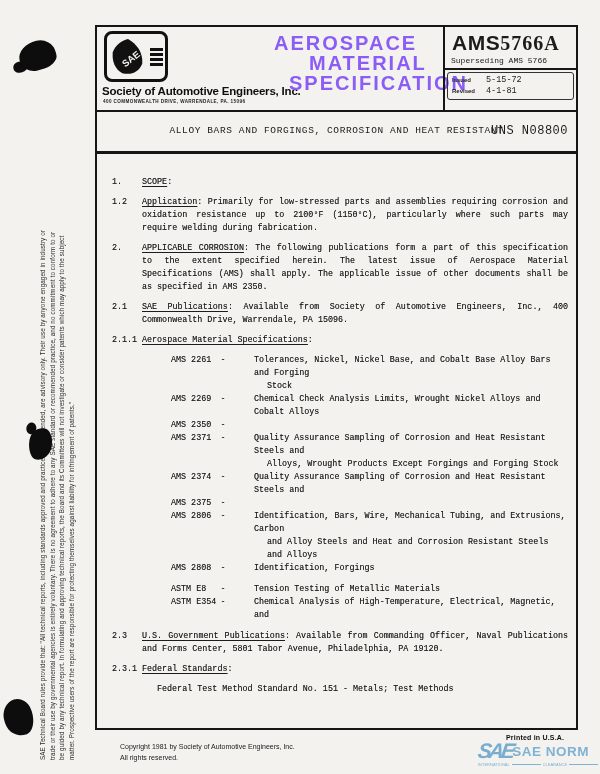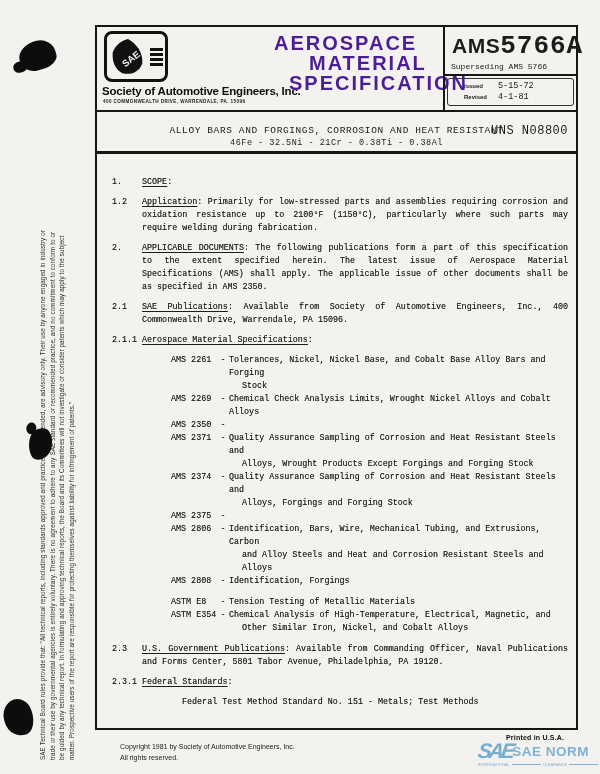--- a/index.html
+++ b/index.html
@@ -44,33 +44,33 @@
   .logo-lines{display:flex;flex-direction:column;gap:2px;margin-left:3px;}
   .logo-lines i{display:block;width:13px;height:3px;background:#111;}
   .org{
     position:absolute;left:5px;top:58px;width:250px;
     font-family:"Liberation Sans",sans-serif;font-weight:bold;font-size:11.5px;letter-spacing:-.2px;color:#0e0e0e;
   }
   .addr{
     position:absolute;left:6px;top:72px;width:250px;
     font-family:"Liberation Sans",sans-serif;font-weight:bold;font-size:4.6px;letter-spacing:.4px;color:#222;
   }
-  .big-t{position:absolute;font-family:"Liberation Sans",sans-serif;font-weight:bold;font-size:20px;letter-spacing:2px;color:#4c1d95;}
+  .big-t{position:absolute;font-family:"Liberation Sans",sans-serif;font-weight:bold;font-size:20px;letter-spacing:2px;color:#8b5cf6;}
   .t1{left:177px;top:5px;}
   .t2{left:212px;top:25px;}
   .t3{left:192px;top:45px;}
   .hdr-right{
     position:absolute;right:0;top:0;width:133px;height:83px;
     border-left:2px solid #161616;box-sizing:border-box;
   }
   .code-row{padding:4px 0 0 7px;white-space:nowrap;}
   .code-row .ams{font-family:"Liberation Sans",sans-serif;font-weight:bold;font-size:21px;letter-spacing:.5px;}
-  .code-row .cnum{font-family:Liberation Mono, monospace;font-weight:600;font-size:26px;letter-spacing:1px;}
+  .code-row .cnum{font-family:Liberation Serif, serif;font-weight:600;font-size:20px;letter-spacing:1px;}
   .sup{font-size:8px;padding:1px 0 3px 6px;border-bottom:2px solid #161616;}
-  .dates{margin:2px 2px 0 2px;border:1px solid #333;border-radius:3px;padding:2px 16px;}
+  .dates{margin:2px 2px 0 2px;border:1px solid #333;border-radius:3px;padding:2px 4px;}
   .drow{display:flex;align-items:baseline;line-height:11px;}
   .dlabel{font-family:"Liberation Sans",sans-serif;font-weight:bold;font-size:6px;width:34px;color:#222;}
   .dval{font-size:8.5px;}
 
   
   .title-strip{position:relative;height:42px;border-bottom:3px solid #161616;box-sizing:border-box;}
   .uns{position:absolute;right:8px;top:12px;font-size:12px;letter-spacing:.5px;}
   .doc-title{position:absolute;left:0;right:0;top:13px;text-align:center;font-size:9.5px;letter-spacing:.6px;}
   .doc-sub{position:absolute;left:0;right:0;top:26px;text-align:center;font-size:8.5px;letter-spacing:.5px;}
 
@@ -81,23 +81,23 @@
     text-shadow:0 0 .4px rgba(20,20,20,.55);
   }
   .para{display:flex;margin:0 0 7px 0;}
   .pnum{width:30px;flex-shrink:0;}
   .ptxt{flex:1;text-align:justify;}
   .u{text-decoration:underline;text-underline-offset:1.5px;}
   .doc-list{margin:1px 0 8px 0;}
   .doc-row{display:flex;margin-left:59px;}
   .dcode{width:46px;flex-shrink:0;}
   .ddash{width:12px;flex-shrink:0;text-align:center;}
-  .dtext{flex:1;}
+  .dtext{flex:1;margin-left:25px;}
   .dcont{display:block;padding-left:13px;}
-  .plain-line{margin:0 0 7px 70px;}
+  .plain-line{margin:0 0 7px 45px;}
 
   
   .footer{position:absolute;left:0;top:733px;width:600px;height:41px;font-family:"Liberation Sans",sans-serif;}
   .foot-left{position:absolute;left:120px;top:8px;font-size:7px;line-height:11px;color:#1a1a1a;}
   .foot-right{position:absolute;left:478px;top:1px;width:120px;}
   .printed{font-size:7px;font-weight:bold;color:#111;padding-left:28px;letter-spacing:.2px;}
   .norm-logo{display:flex;align-items:center;margin-top:0;}
   .sae-glyph{
     font-weight:900;font-style:italic;font-size:21px;letter-spacing:-3px;
     color:#79adcf;transform:skewX(-8deg);line-height:20px;
@@ -157,39 +157,38 @@
             <span class="dlabel">Revised</span>
             <span class="dval">4-1-81</span>
           </div>
         </div>
       </div>
     </div>
 
     <div class="title-strip">
       <div class="uns">UNS N08800</div>
       <div class="doc-title">ALLOY BARS AND FORGINGS, CORROSION AND HEAT RESISTANT</div>
-      <div class="doc-sub">46Fe - 32.5Ni - 21Cr - 0.38Ti - 0.38Al</div>
     </div>
 
     <div class="page-body">
 
       <div class="para">
         <span class="pnum">1.</span>
         <span class="ptxt"><span class="u">SCOPE</span><span>:</span></span>
       </div>
 
 
       <div class="para">
         <span class="pnum">1.2</span>
         <span class="ptxt"><span class="u">Application</span><span>: Primarily for low-stressed parts and assemblies requiring corrosion and oxidation resistance up to 2100°F (1150°C), particularly where such parts may require welding during fabrication.</span></span>
       </div>
 
       <div class="para">
         <span class="pnum">2.</span>
-        <span class="ptxt"><span class="u">APPLICABLE DOCUMENTS</span><span>: The following publications form a part of this specification to the extent specified herein. The latest issue of Aerospace Material Specifications (AMS) shall apply. The applicable issue of other documents shall be as specified in AMS 2350.</span></span>
+        <span class="ptxt"><span class="u">APPLICABLE CORROSION</span><span>: The following publications form a part of this specification to the extent specified herein. The latest issue of Aerospace Material Specifications (AMS) shall apply. The applicable issue of other documents shall be as specified in AMS 2350.</span></span>
       </div>
 
       <div class="para">
         <span class="pnum">2.1</span>
         <span class="ptxt"><span class="u">SAE Publications</span><span>: Available from Society of Automotive Engineers, Inc., 400 Commonwealth Drive, Warrendale, PA 15096.</span></span>
       </div>
 
       <div class="para">
         <span class="pnum">2.1.1</span>
         <span class="ptxt"><span class="u">Aerospace Material Specifications</span><span>:</span></span>
@@ -211,21 +210,21 @@
             <span class="ddash">-</span>
         </div>
         <div class="doc-row">
           <span class="dcode">AMS 2371</span>
             <span class="ddash">-</span>
           <span class="dtext"><span>Quality Assurance Sampling of Corrosion and Heat Resistant Steels and</span><span class="dcont">Alloys, Wrought Products Except Forgings and Forging Stock</span></span>
         </div>
         <div class="doc-row">
           <span class="dcode">AMS 2374</span>
             <span class="ddash">-</span>
-          <span class="dtext"><span>Quality Assurance Sampling of Corrosion and Heat Resistant Steels and</span><span class="dcont">Alloys, Forgings and Forging Stock</span></span>
+          <span class="dtext"><span>Quality Assurance Sampling of Corrosion and Heat Resistant Steels and</span></span>
         </div>
         <div class="doc-row">
           <span class="dcode">AMS 2375</span>
             <span class="ddash">-</span>
         </div>
         <div class="doc-row">
           <span class="dcode">AMS 2806</span>
             <span class="ddash">-</span>
           <span class="dtext"><span>Identification, Bars, Wire, Mechanical Tubing, and Extrusions, Carbon</span><span class="dcont">and Alloy Steels and Heat and Corrosion Resistant Steels and Alloys</span></span>
         </div>
@@ -239,21 +238,21 @@
 
       <div class="doc-list">
         <div class="doc-row">
           <span class="dcode">ASTM E8</span>
             <span class="ddash">-</span>
           <span class="dtext"><span>Tension Testing of Metallic Materials</span></span>
         </div>
         <div class="doc-row">
           <span class="dcode">ASTM E354</span>
             <span class="ddash">-</span>
-          <span class="dtext"><span>Chemical Analysis of High-Temperature, Electrical, Magnetic, and</span><span class="dcont">Other Similar Iron, Nickel, and Cobalt Alloys</span></span>
+          <span class="dtext"><span>Chemical Analysis of High-Temperature, Electrical, Magnetic, and</span></span>
         </div>
       </div>
 
       <div class="para">
         <span class="pnum">2.3</span>
         <span class="ptxt"><span class="u">U.S. Government Publications</span><span>: Available from Commanding Officer, Naval Publications and Forms Center, 5801 Tabor Avenue, Philadelphia, PA 19120.</span></span>
       </div>
 
       <div class="para">
         <span class="pnum">2.3.1</span>

